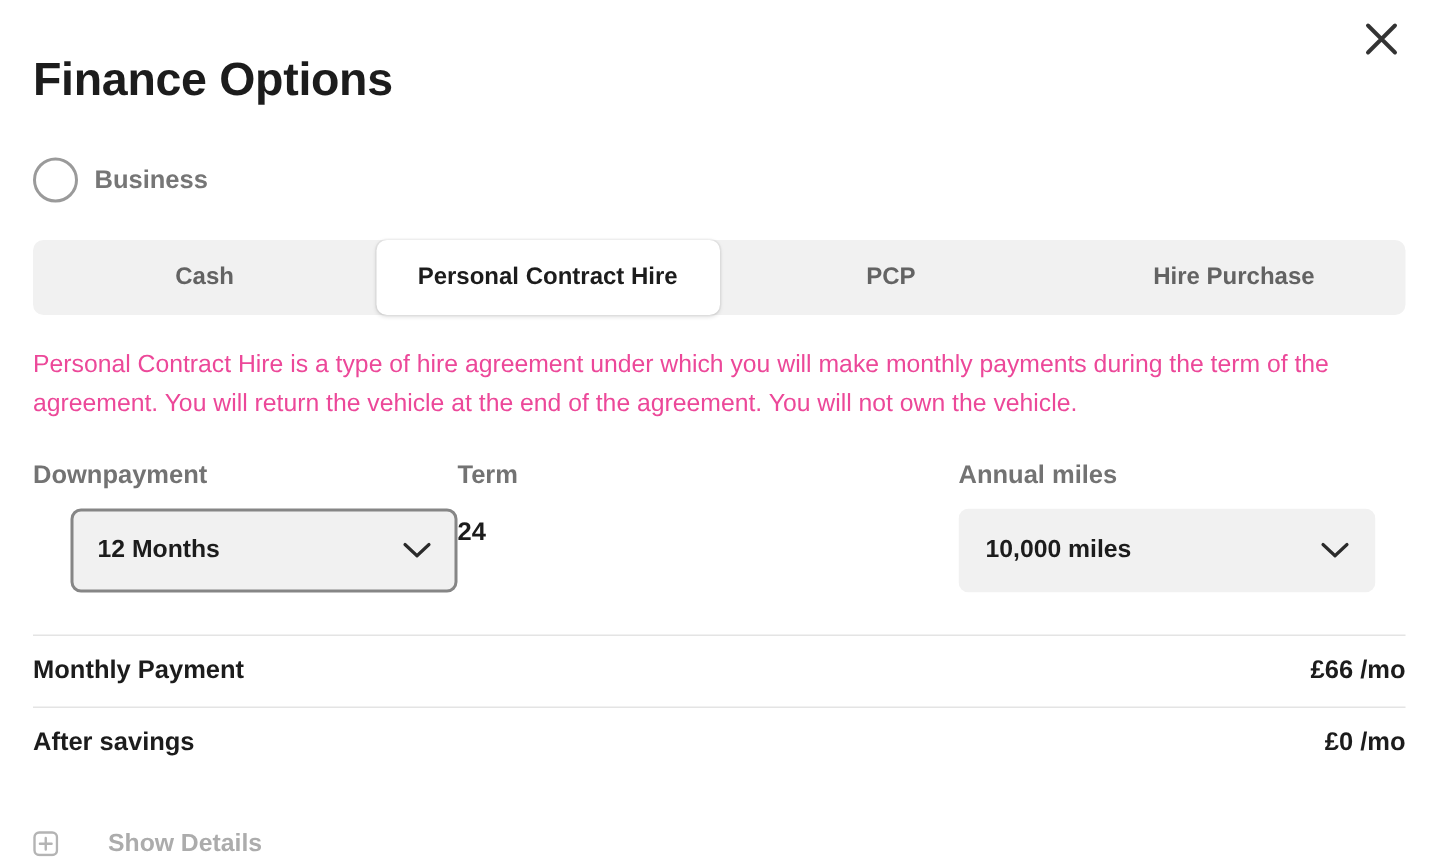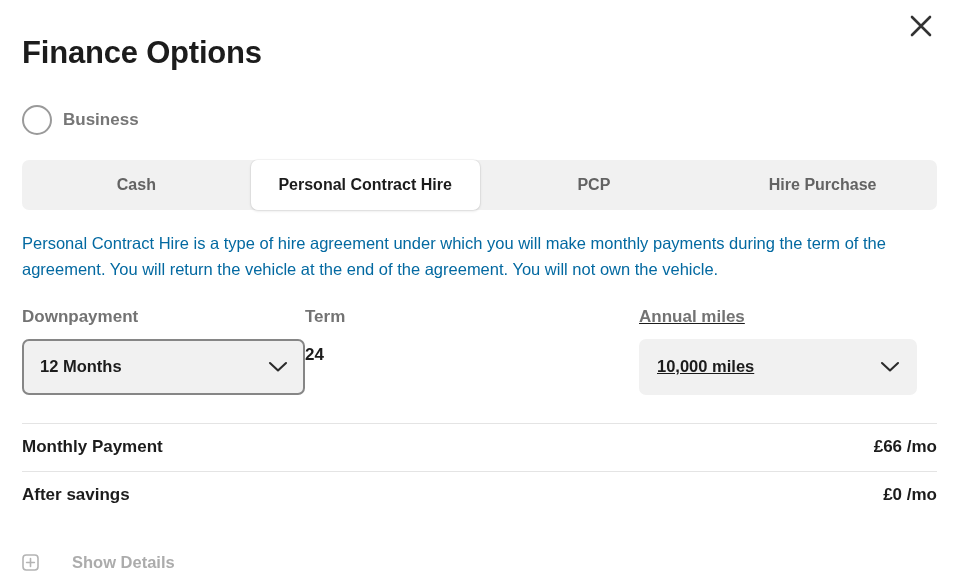--- a/index.html
+++ b/index.html
@@ -128,32 +128,32 @@
     background: #ffffff;
     color: #1c1c1c;
     box-shadow: 0 1px 3px rgba(0,0,0,0.13), 0 0 0 1px rgba(0,0,0,0.035);
   }
 
   
   .description {
     margin: 21px 0 0 0;
     font-size: 16.5px;
     line-height: 1.55;
-    color: #0369a1;
+    color: #ec4899;
     max-width: 900px;
   }
 
   
   .fields {
     display: flex;
     margin-top: 26px;
   }
   .field-downpayment { width: 283px; flex: none; }
   .field-term { width: 334px; flex: none; }
-  .field-miles { width: 278px; flex: none; text-decoration: underline; }
+  .field-miles { width: 278px; flex: none; }
 
   .field-label {
     font-size: 17px;
     font-weight: 700;
     color: #737373;
     margin-bottom: 12px;
     line-height: 1.1;
   }
   .field-value-static {
     font-size: 17px;
@@ -169,20 +169,21 @@
     border-radius: 7px;
     display: flex;
     align-items: center;
     box-sizing: border-box;
     padding: 0 16px;
     cursor: pointer;
     border: 2px solid transparent;
   }
   .select.focused {
     border-color: #868686;
+    margin-left: 25px;
   }
   .select-value {
     font-size: 16.5px;
     font-weight: 700;
     color: #1c1c1c;
     white-space: nowrap;
   }
   .select-chevron {
     position: absolute;
     right: 15px;

